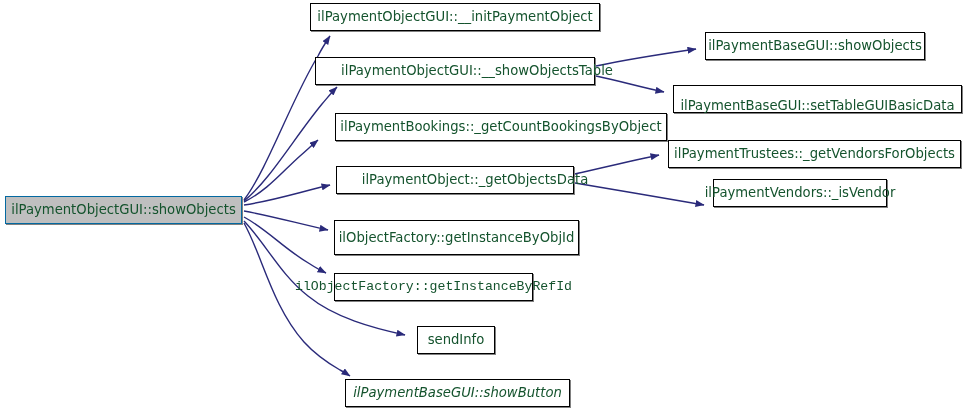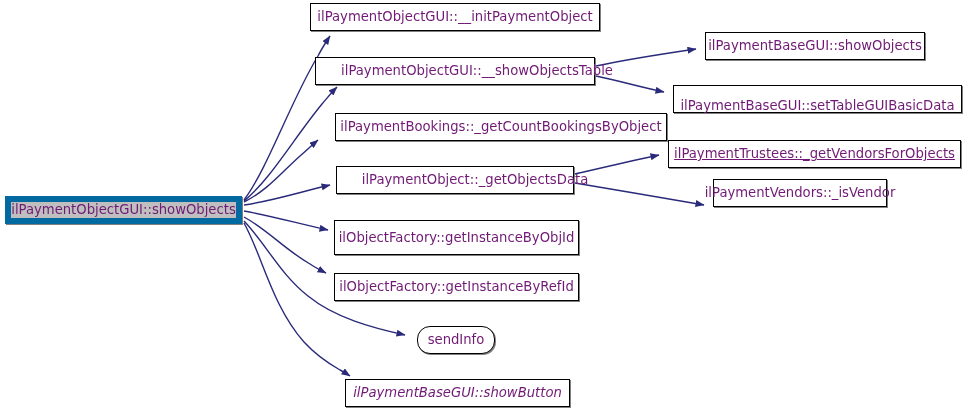--- a/index.html
+++ b/index.html
@@ -28,27 +28,27 @@
   .node {
     position: absolute;
     box-sizing: border-box;
     display: flex;
     align-items: center;
     justify-content: center;
     background: #ffffff;
     border: 1px solid #000000;
     font-size: 13.2px;
     line-height: 1;
-    color: #701a75;
+    color: #14532d;
     white-space: nowrap;
     letter-spacing: 0px;
   }
   .node.highlight {
     background: #bfbfbf;
-    border: 6px solid #0369a1;
+    border: 1px solid #0369a1;
     box-shadow: 1px 1px 0 0 #808080;
   }
   .node.shadow {
     box-shadow: 1px 1px 0 0 #808080;
   }
   .node-label {
     display: block;
     padding: 0 7px;
   }
 </style>
@@ -89,35 +89,35 @@
       </div>
       <div class="node shadow" style="left: 290px; top: 113px; width: 332px; height: 28px; margin-left: 45px;">
         <span class="node-label">ilPaymentBookings::_getCountBookingsByObject</span>
       </div>
       <div class="node shadow" style="left: 336px; top: 166px; width: 238px; height: 28px; padding-left: 40px;">
         <span class="node-label">ilPaymentObject::_getObjectsData</span>
       </div>
       <div class="node shadow" style="left: 334px; top: 220px; width: 245px; height: 35px;">
         <span class="node-label">ilObjectFactory::getInstanceByObjId</span>
       </div>
-      <div class="node shadow" style="left: 334px; top: 273px; width: 245px; height: 28px;">
+      <div class="node shadow" style="left: 334px; top: 273px; width: 199px; height: 28px; font-family: Liberation Mono, monospace;">
         <span class="node-label">ilObjectFactory::getInstanceByRefId</span>
       </div>
-      <div class="node shadow" style="left: 417px; top: 326px; width: 78px; height: 28px; border-radius: 13px;">
+      <div class="node shadow" style="left: 417px; top: 326px; width: 78px; height: 28px;">
         <span class="node-label">sendInfo</span>
       </div>
       <div class="node shadow" style="left: 345px; top: 379px; width: 225px; height: 28px; font-style: italic;">
         <span class="node-label">ilPaymentBaseGUI::showButton</span>
       </div>
       <div class="node shadow" style="left: 705px; top: 32px; width: 220px; height: 28px;">
         <span class="node-label">ilPaymentBaseGUI::showObjects</span>
       </div>
       <div class="node shadow" style="left: 673px; top: 85px; width: 289px; height: 28px; align-items: flex-end;">
         <span class="node-label">ilPaymentBaseGUI::setTableGUIBasicData</span>
       </div>
-      <div class="node shadow" style="left: 668px; top: 140px; width: 293px; height: 28px; text-decoration: underline;">
+      <div class="node shadow" style="left: 668px; top: 140px; width: 293px; height: 28px;">
         <span class="node-label">ilPaymentTrustees::_getVendorsForObjects</span>
       </div>
       <div class="node shadow" style="left: 713px; top: 179px; width: 174px; height: 28px;">
         <span class="node-label">ilPaymentVendors::_isVendor</span>
       </div>
     </div>
 </div>
 
 </body></html>

